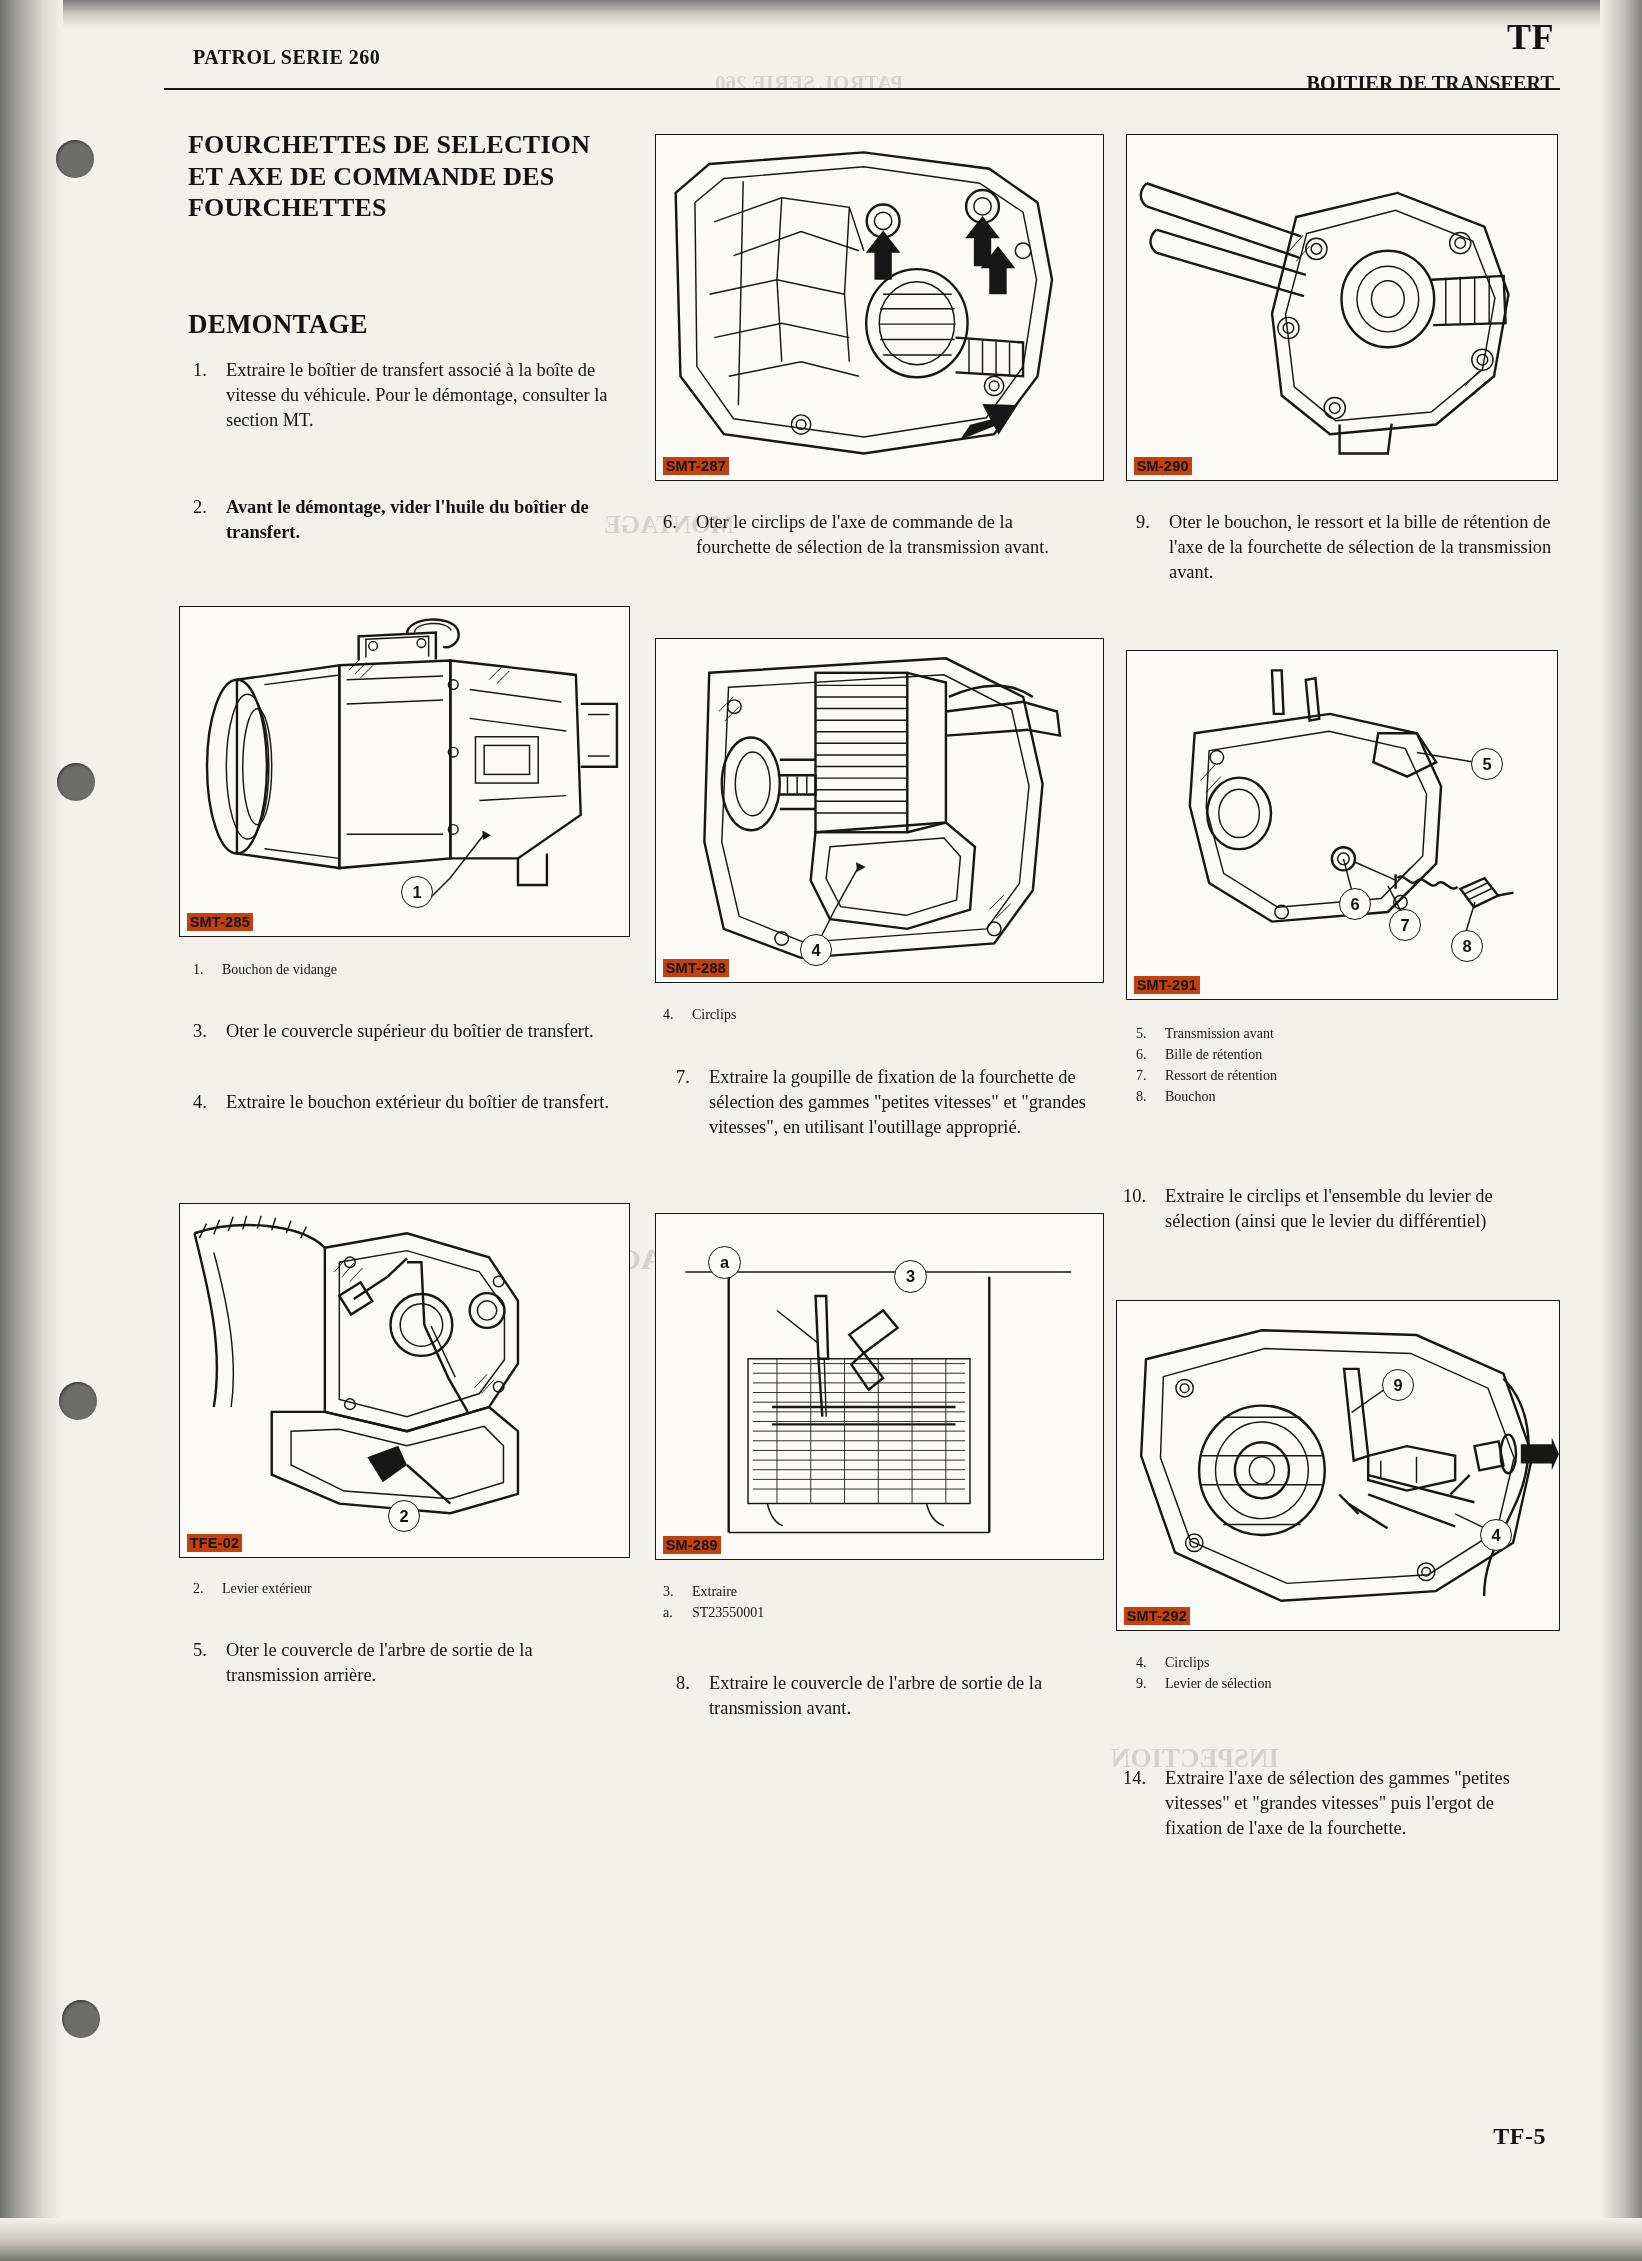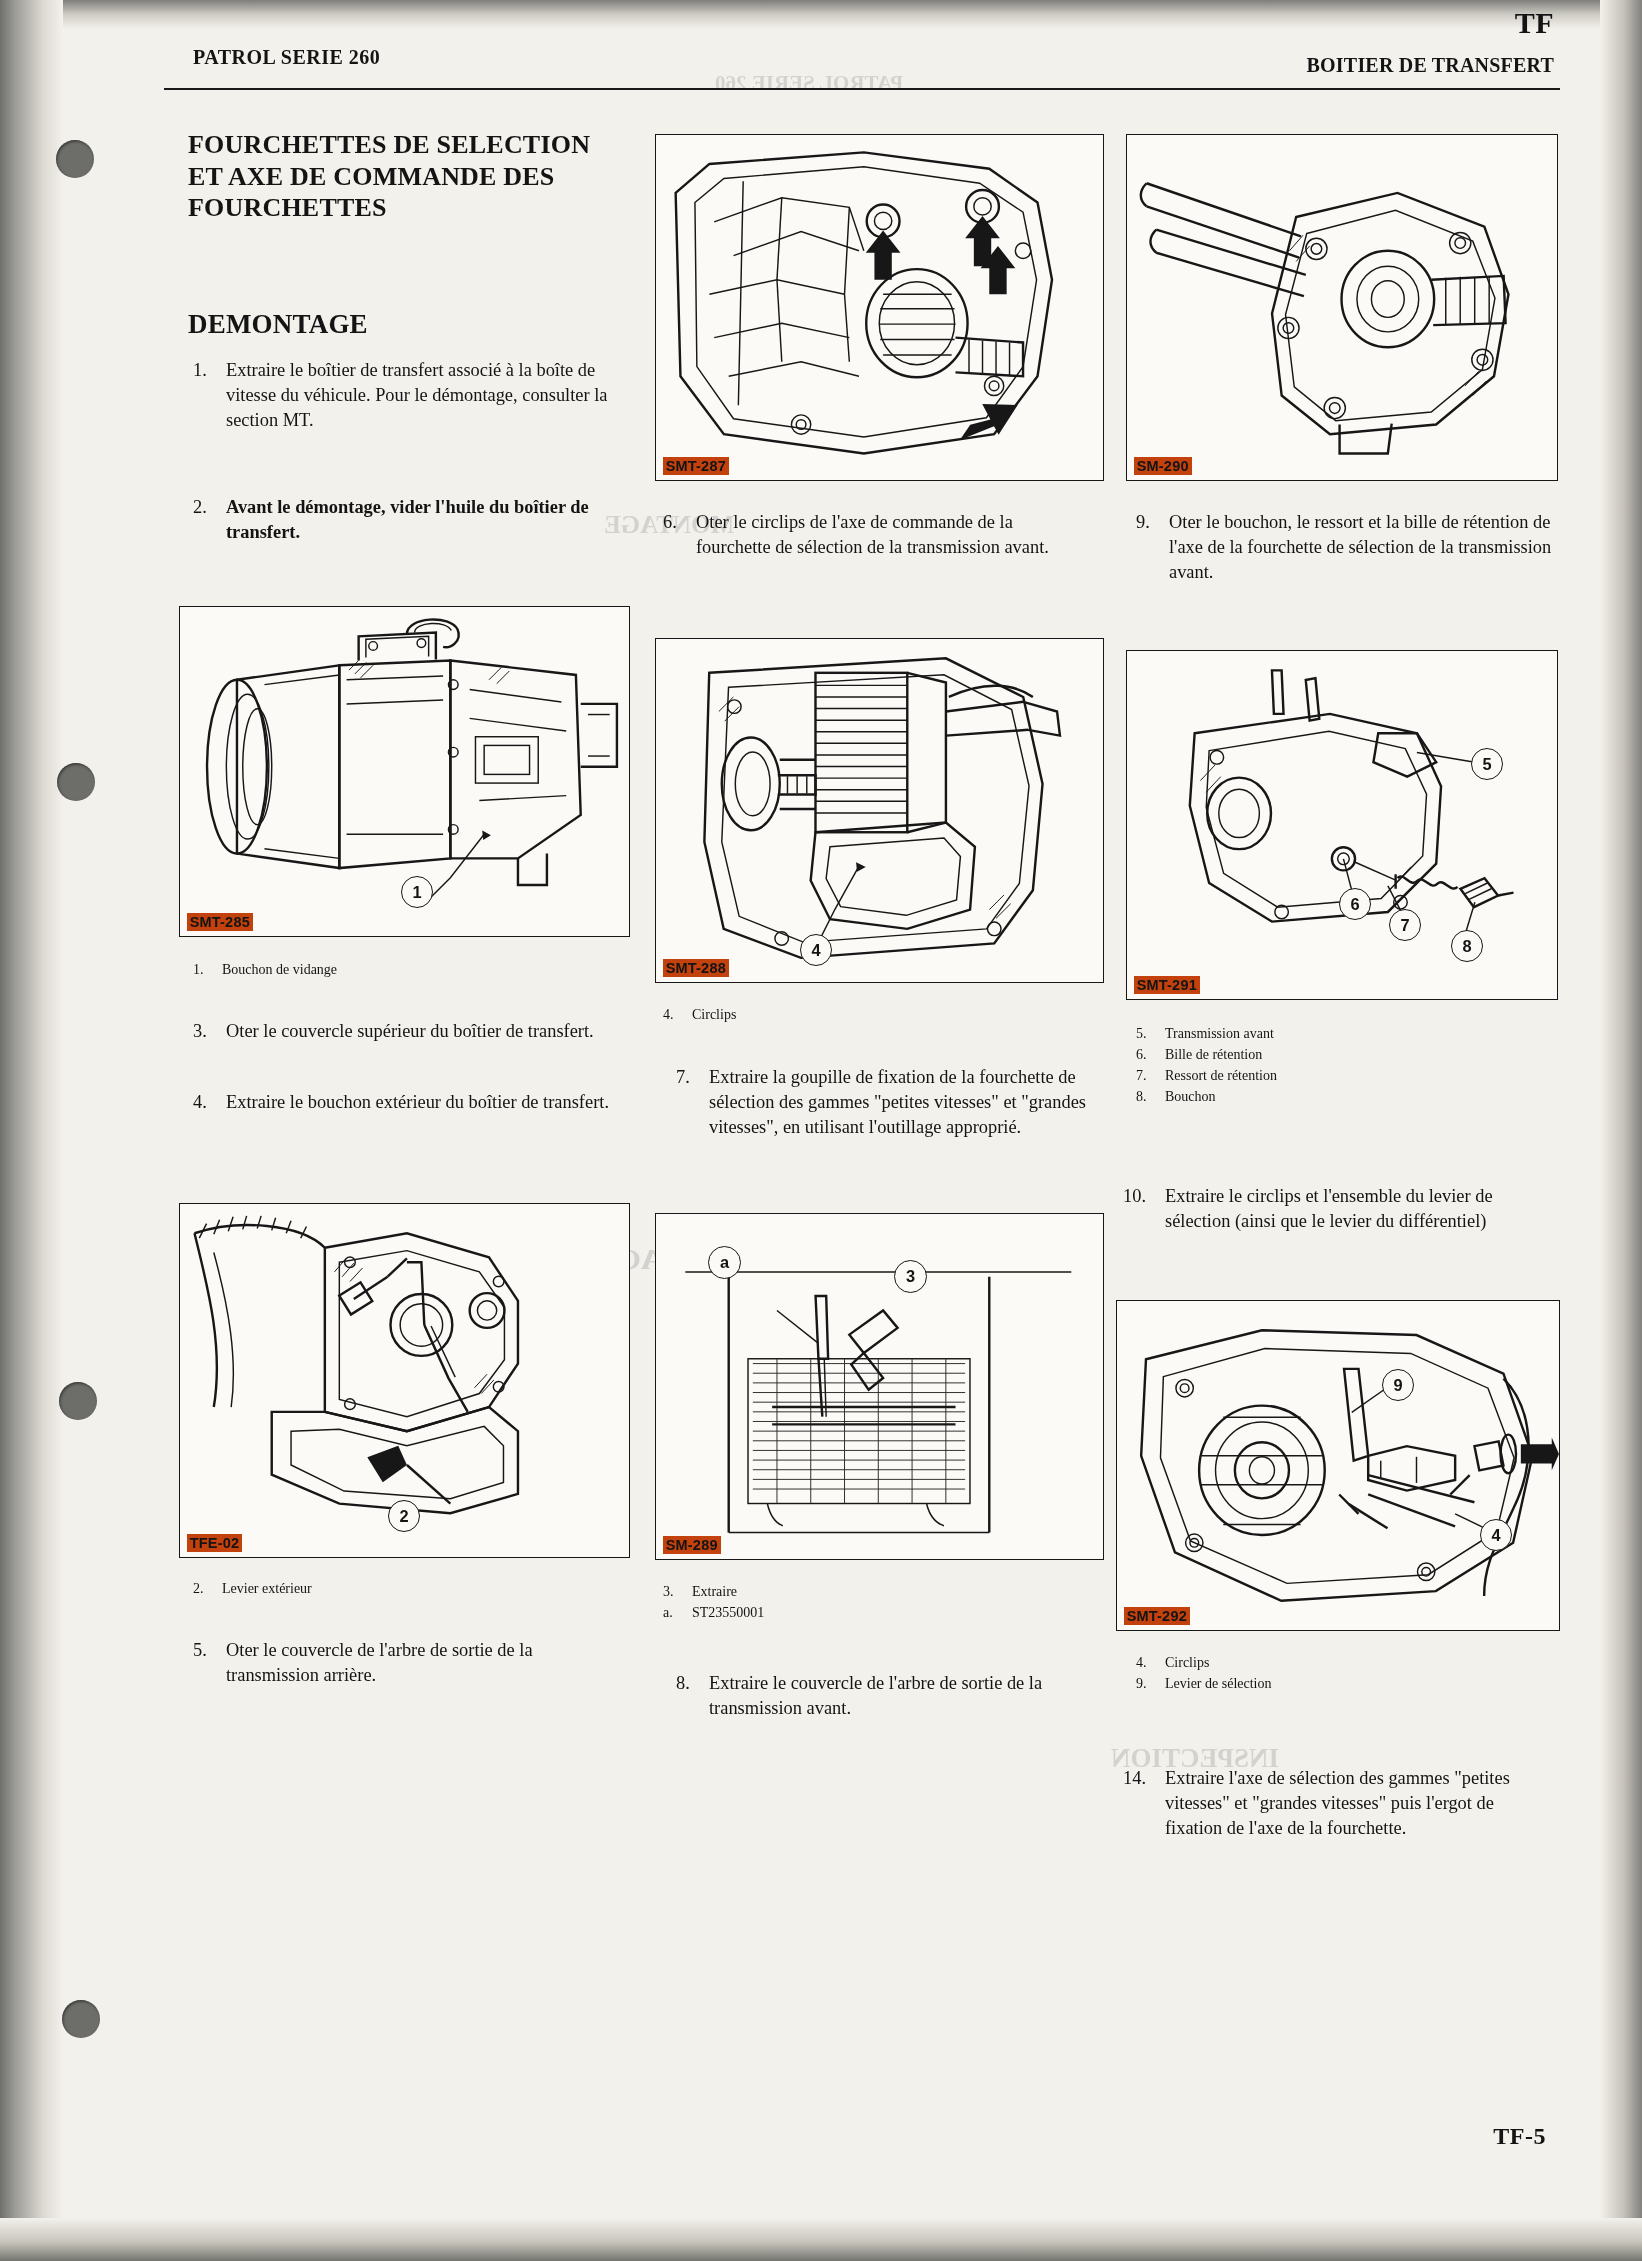--- a/index.html
+++ b/index.html
@@ -63,28 +63,28 @@
   
   .hdr-left {
     position: absolute;
     left: 193px; top: 46px;
     font-weight: bold;
     font-size: 20px;
     letter-spacing: 0.5px;
   }
   .hdr-tf {
     position: absolute;
-    right: 89px; top: 6px;
+    right: 89px; top: 16px;
     font-weight: bold;
-    font-size: 30px;
+    font-size: 36px;
     letter-spacing: 0.5px;
   }
   .hdr-right {
     position: absolute;
-    right: 89px; top: 54px;
+    right: 89px; top: 72px;
     font-weight: bold;
     font-size: 20px;
     letter-spacing: 0.2px;
   }
   .hdr-rule {
     position: absolute;
     left: 164px; top: 88px;
     width: 1396px; height: 2.4px;
     background: #1a1a1a;
   }

